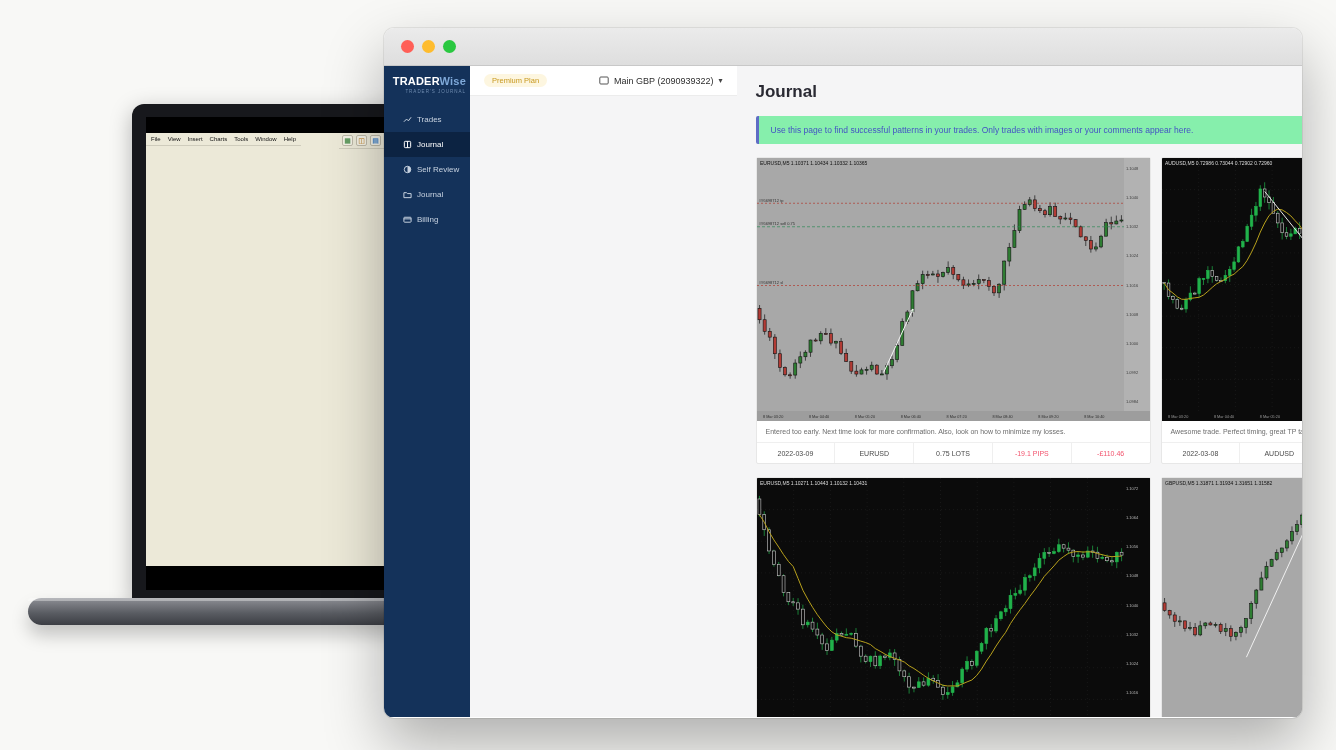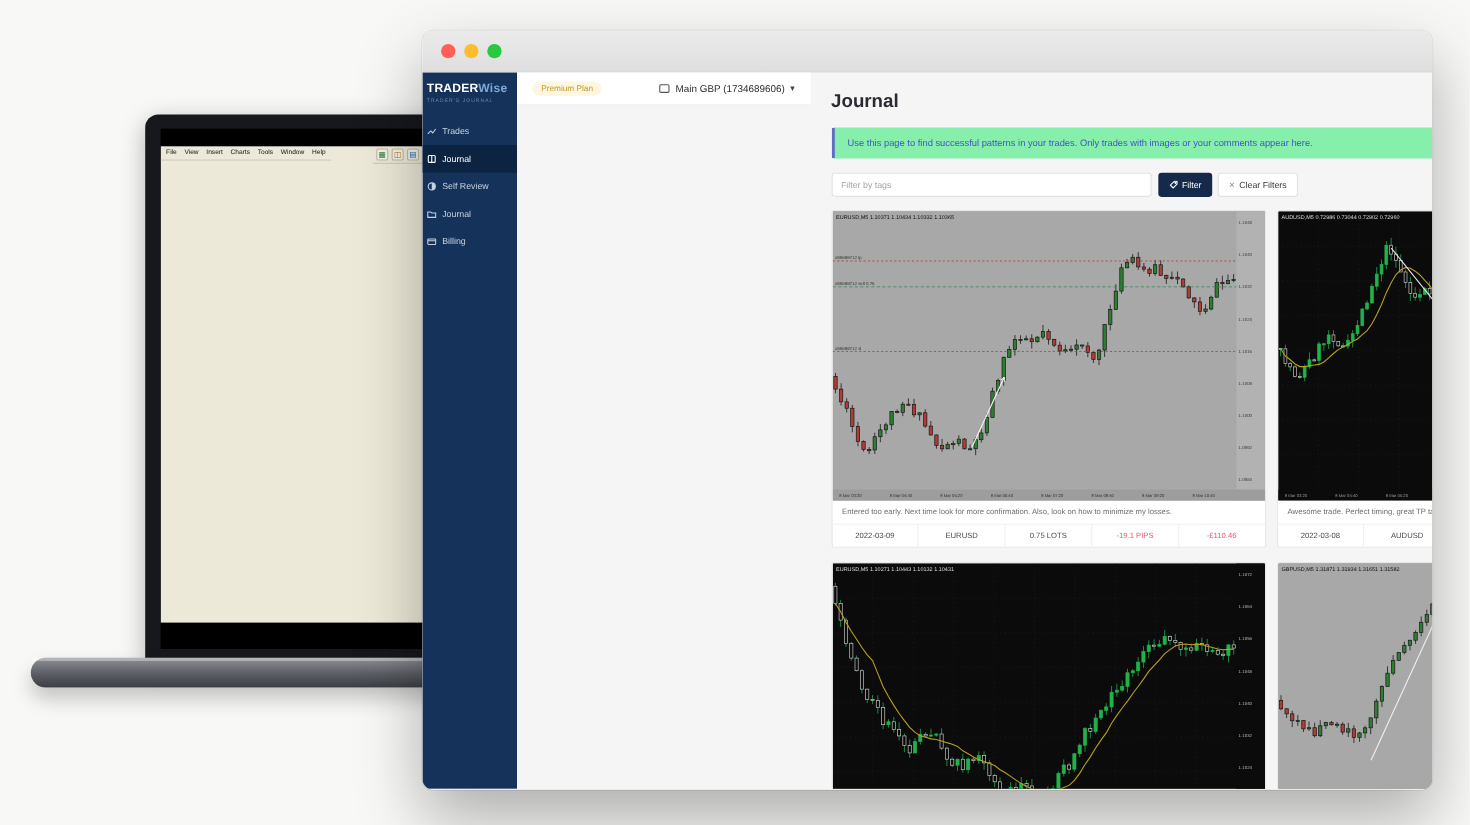--- a/index.html
+++ b/index.html
@@ -69,26 +69,26 @@
   
   .browser { position:absolute; left:384px; top:28px; width:918px; height:690px; background:#fff;
              border-radius:10px; overflow:hidden;
              box-shadow:0 26px 60px rgba(0,0,0,.30), 0 0 0 1px rgba(0,0,0,.07); }
   .titlebar { height:38px; background:linear-gradient(#ebebeb,#dedede); border-bottom:1px solid #c8c8c8;
               display:flex; align-items:center; padding-left:17px; gap:8px; }
   .light { width:13px; height:13px; border-radius:50%; }
   .app { display:flex; height:651px; }
 
   .sidebar { width:86px; background:#14325a; flex-shrink:0; color:#c7d2e0; }
-  .logo { padding:9px 4px 7px; text-align:left; }
+  .logo { padding:9px 4px 7px; text-align:right; }
   .logo-line { font-size:11px; font-weight:bold; color:#fff; letter-spacing:.2px; white-space:nowrap; }
   .logo-line .accent { color:#7ea8d8; font-weight:bold; }
   .tagline { font-size:4.5px; letter-spacing:1px; color:#6f8cb0; margin-top:2px; }
   .nav { margin-top:6px; }
-  .nav-item { height:25px; display:flex; align-items:center; gap:5px; padding-left:4px;
+  .nav-item { height:25px; display:flex; align-items:center; gap:5px; padding-left:19px;
               font-size:8px; color:#c7d2e0; cursor:pointer; }
   .nav-item.active { background:#0c2342; color:#fff; }
   .nav-item svg { width:9px; height:9px; stroke:currentColor; fill:none; stroke-width:1.1; flex-shrink:0; }
 
   .main { flex:1; display:flex; background:#f5f5f6; min-width:0; }
   .topbar { height:30px; background:#fff; border-bottom:1px solid #ececec; display:flex;
             align-items:center; justify-content:flex-end; gap:52px; padding:0 14px; }
   .plan-badge { font-size:7.5px; color:#c8991f; background:#fdf6e0; padding:2px 8px; border-radius:8px; }
   .account { display:flex; align-items:center; gap:5px; font-size:9px; color:#2e2e2e; cursor:pointer; }
   .account svg { width:10px; height:9px; stroke:#555; fill:none; stroke-width:1; }
@@ -376,43 +376,29 @@
         </nav>
       </aside>
 
       <div class="main">
         <div class="topbar">
           <span class="plan-badge">Premium Plan</span>
           <span class="account">
             <svg viewBox="0 0 10 9">
                 <rect x="0.8" y="1" width="8.4" height="7" rx="1"></rect>
               </svg>
-            <span>Main GBP (1734689606)</span>
+            <span>Main GBP (2090939322)</span>
             <span class="chev">▾</span>
           </span>
         </div>
 
         <div class="content">
           <div class="page-title">Journal</div>
           <div class="banner">Use this page to find successful patterns in your trades. Only trades with images or your comments appear here.</div>
 
-          <div class="filterrow">
-            <input class="tag-input" placeholder="Filter by tags" style="">
-            <button class="btn-filter">
-              <svg viewBox="0 0 10 10">
-                  <path d="M5.6 1 L1.2 5.4 L4.4 8.6 L8.8 4.2 V1 Z"></path>
-                  <circle cx="7" cy="2.8" r="0.7"></circle>
-                </svg>
-              <span>Filter</span>
-            </button>
-            <button class="btn-clear">
-              <span class="x">×</span>
-              <span>Clear Filters</span>
-            </button>
-          </div>
 
           <div class="grid">
 
             <div class="card">
               <div class="card-img">
                   <svg id="c1" viewBox="0 0 393 263" width="100%" height="100%" preserveAspectRatio="none">
                     <rect x="0" y="0" width="393" height="263" fill="#a8a8a8"></rect>
                     <rect x="367" y="0" width="26" height="263" fill="#b2b2b2"></rect>
                     <text x="369" y="12" font-size="4" fill="#3c3c3c" font-family="Liberation Sans, sans-serif">1.1048</text>
                     <text x="369" y="41.125" font-size="4" fill="#3c3c3c" font-family="Liberation Sans, sans-serif">1.1040</text>

